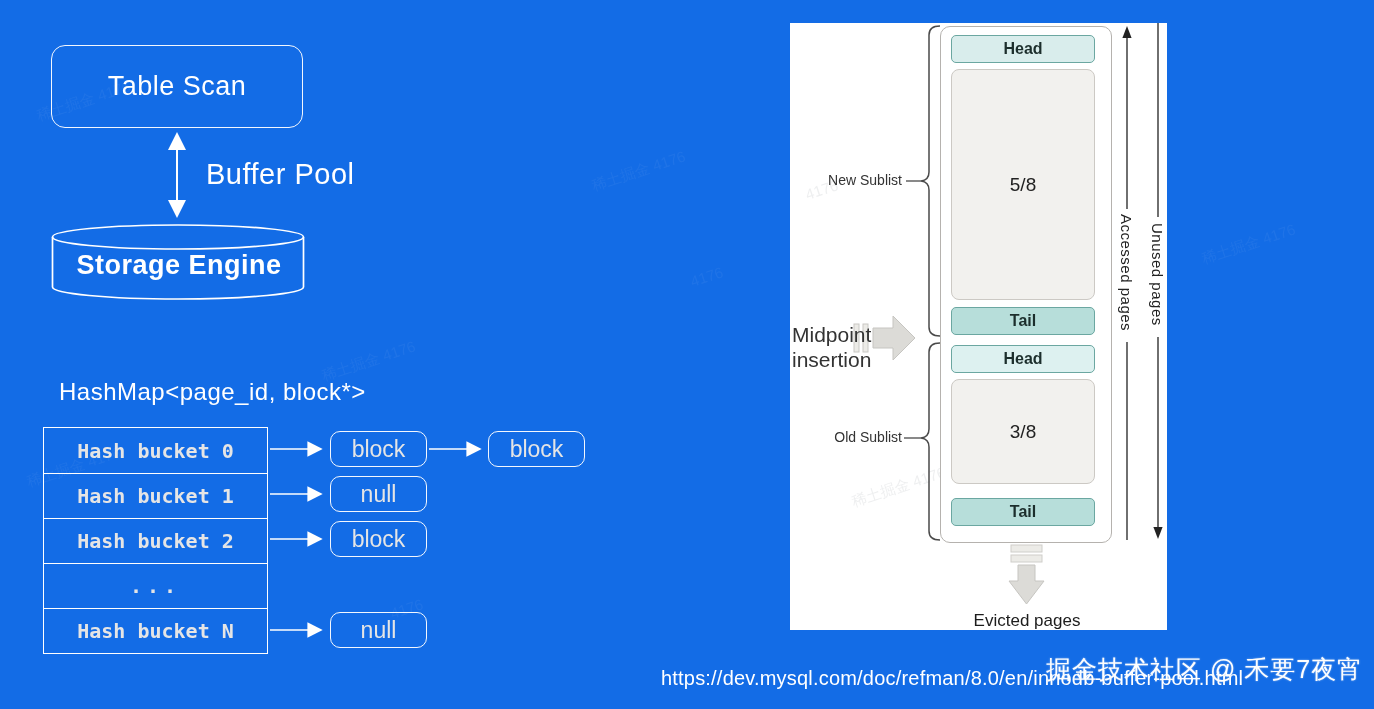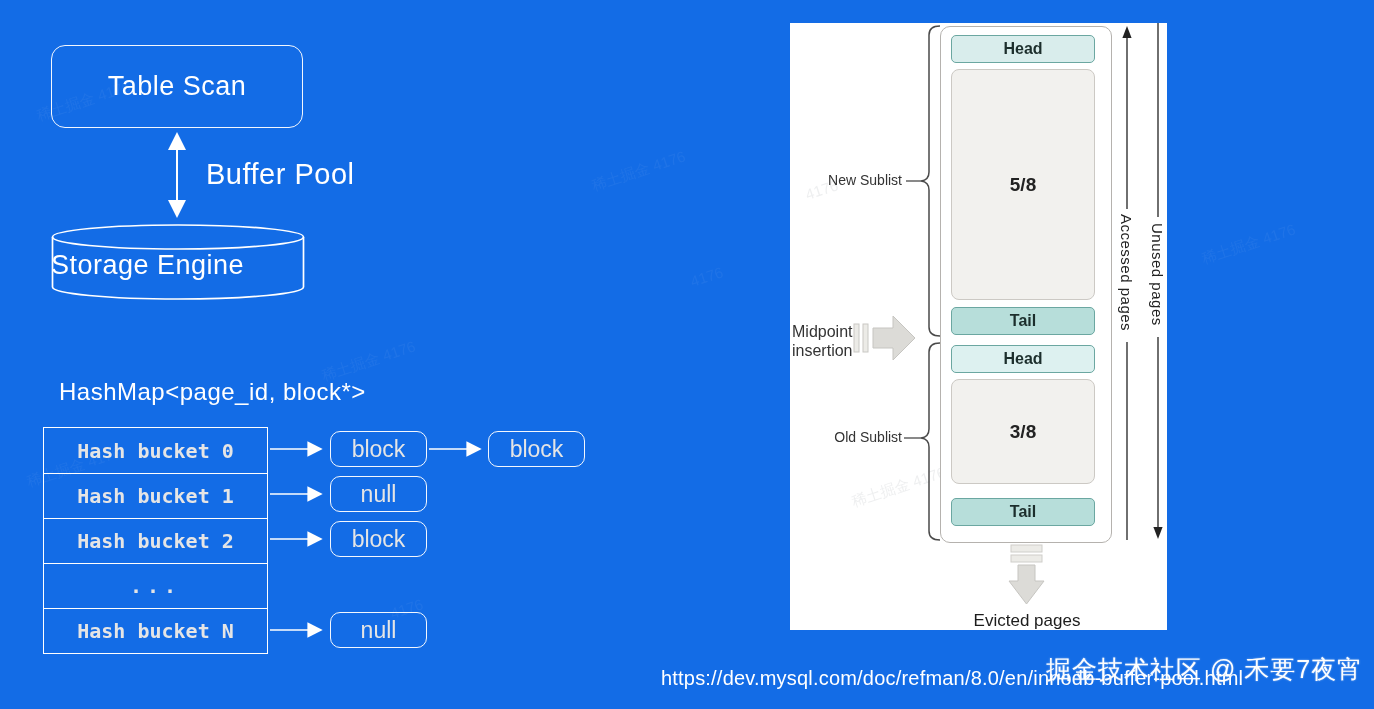--- a/index.html
+++ b/index.html
@@ -12,22 +12,22 @@
   .wm-blue { color:rgba(255,255,255,0.05); }
   .wm-panel { color:rgba(90,100,110,0.10); }
 
   
   .ts-box { position:absolute; left:51px; top:45px; width:252px; height:83px;
     border:1.6px solid rgba(255,255,255,0.95); border-radius:14px;
     display:flex; align-items:center; justify-content:center;
     color:#fff; font-size:27px; font-weight:300; letter-spacing:0.5px; }
   .bp-label { position:absolute; left:206px; top:158px; color:#fff; font-size:29px; font-weight:300; letter-spacing:0.5px; }
   .cyl-wrap { position:absolute; left:51px; top:224px; width:254px; height:78px; }
-  .cyl-label { position:absolute; left:51px; top:250px; width:256px; 
-    color:#fff; font-size:27px; font-weight:400; letter-spacing:0.5px; }
+  .cyl-label { position:absolute; left:51px; top:250px; width:256px; text-align:center;
+    color:#fff; font-size:27px; font-weight:700; letter-spacing:0.5px; }
   .hashmap-title { position:absolute; left:59px; top:378px; color:#fff; font-size:24px; font-weight:300; letter-spacing:0.5px; }
 
   .hash-table { position:absolute; left:43px; top:427px; width:225px; border:1.6px solid #fff; }
   .hash-row { height:45px; display:flex; align-items:center; justify-content:center;
     color:#e5e5e5; font-family:"DejaVu Sans Mono", monospace; font-weight:bold; font-size:20px; }
   .hash-row + .hash-row { border-top:1.4px solid #fff; }
   .hash-row.dots { letter-spacing:5px; }
 
   .node { position:absolute; width:97px; height:36px; border:1.6px solid rgba(255,255,255,0.95);
     border-radius:10px; display:flex; align-items:center; justify-content:center;
@@ -45,27 +45,27 @@
     background:#fff; border:1px solid #b5b2ae; border-radius:10px; }
   .hbox { position:absolute; left:161px; width:144px; height:28px; border-radius:5px;
     display:flex; align-items:center; justify-content:center;
     font-size:16px; font-weight:bold; color:#1c2e2c; }
   .head-new { top:12px;  background:#D9EDEC; border:1.5px solid #6BA7A1; }
   .tail-new { top:284px; background:#B7DEDA; border:1.5px solid #6BA7A1; }
   .head-old { top:322px; background:#DDF1F0; border:1.5px solid #6BA7A1; }
   .tail-old { top:475px; background:#B7DEDA; border:1.5px solid #6BA7A1; }
   .fbox { position:absolute; left:161px; width:144px; background:#F2F1EE; border:1px solid #CCC9C4;
     border-radius:8px; display:flex; align-items:center; justify-content:center;
-    font-size:19px; font-weight:700; color:#222; }
+    font-size:19px; font-weight:400; color:#222; }
   .frac-new { top:46px;  height:231px; }
   .frac-old { top:356px; height:105px; }
   .side-label { position:absolute; font-size:14px; color:#333; white-space:nowrap; }
   .lbl-new { left:27px; top:149px; width:85px; text-align:right; }
   .lbl-old { left:27px; top:406px; width:85px; text-align:right; }
-  .lbl-mid { left:2px; top:300px; font-size:16px; line-height:1.17; }
+  .lbl-mid { left:2px; top:300px; font-size:21px; line-height:1.17; }
   .vtext { position:absolute; writing-mode:vertical-rl; font-size:15px; color:#222; letter-spacing:0.5px; }
   .v-acc { left:328px; top:191px; height:124px; }
   .v-unu { left:359px; top:200px; height:110px; }
   .lbl-evicted { position:absolute; left:167px; top:588px; width:140px; text-align:center; font-size:17px; color:#1c1c1c; }
 
   
   .src-url { position:absolute; left:661px; top:667px; color:#fff; font-size:20px; font-weight:300; letter-spacing:0.2px; }
   .jj-wm { position:absolute; left:1046px; top:653px; color:#fefefe; font-size:25px; font-weight:500;
     letter-spacing:1px; text-shadow:0 0 2px rgba(255,255,255,0.55); white-space:nowrap; }
 </style>

